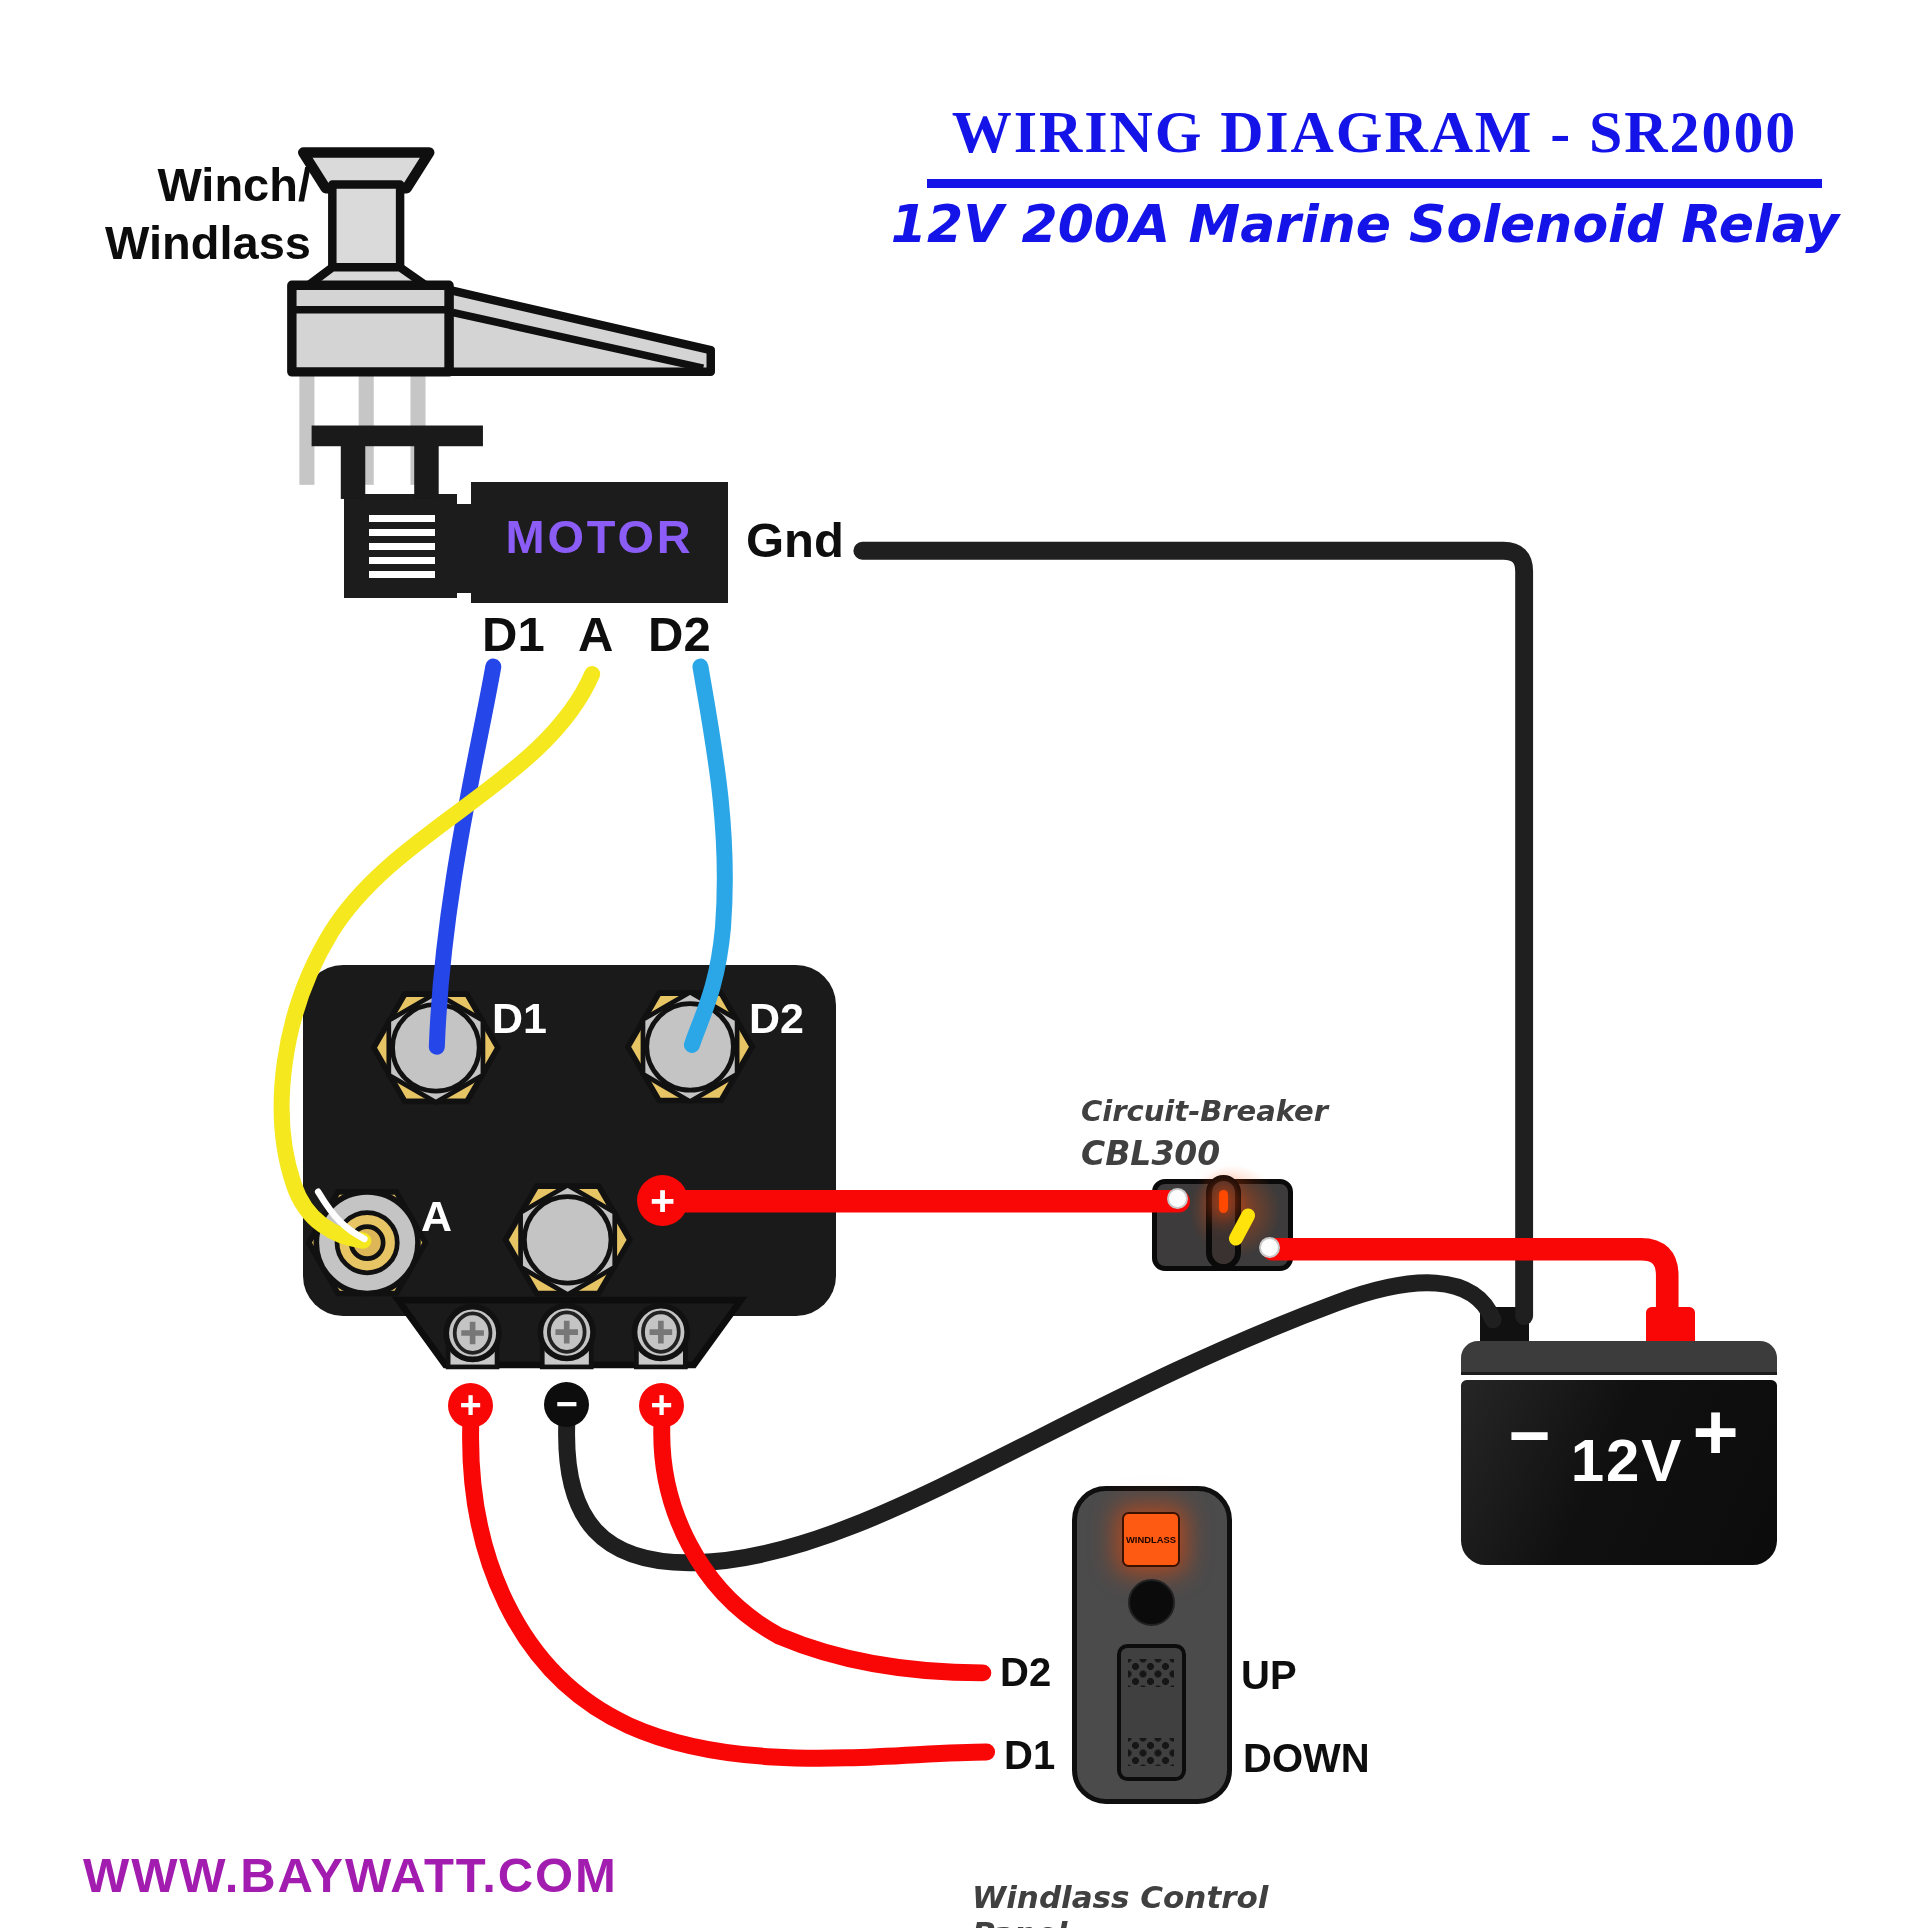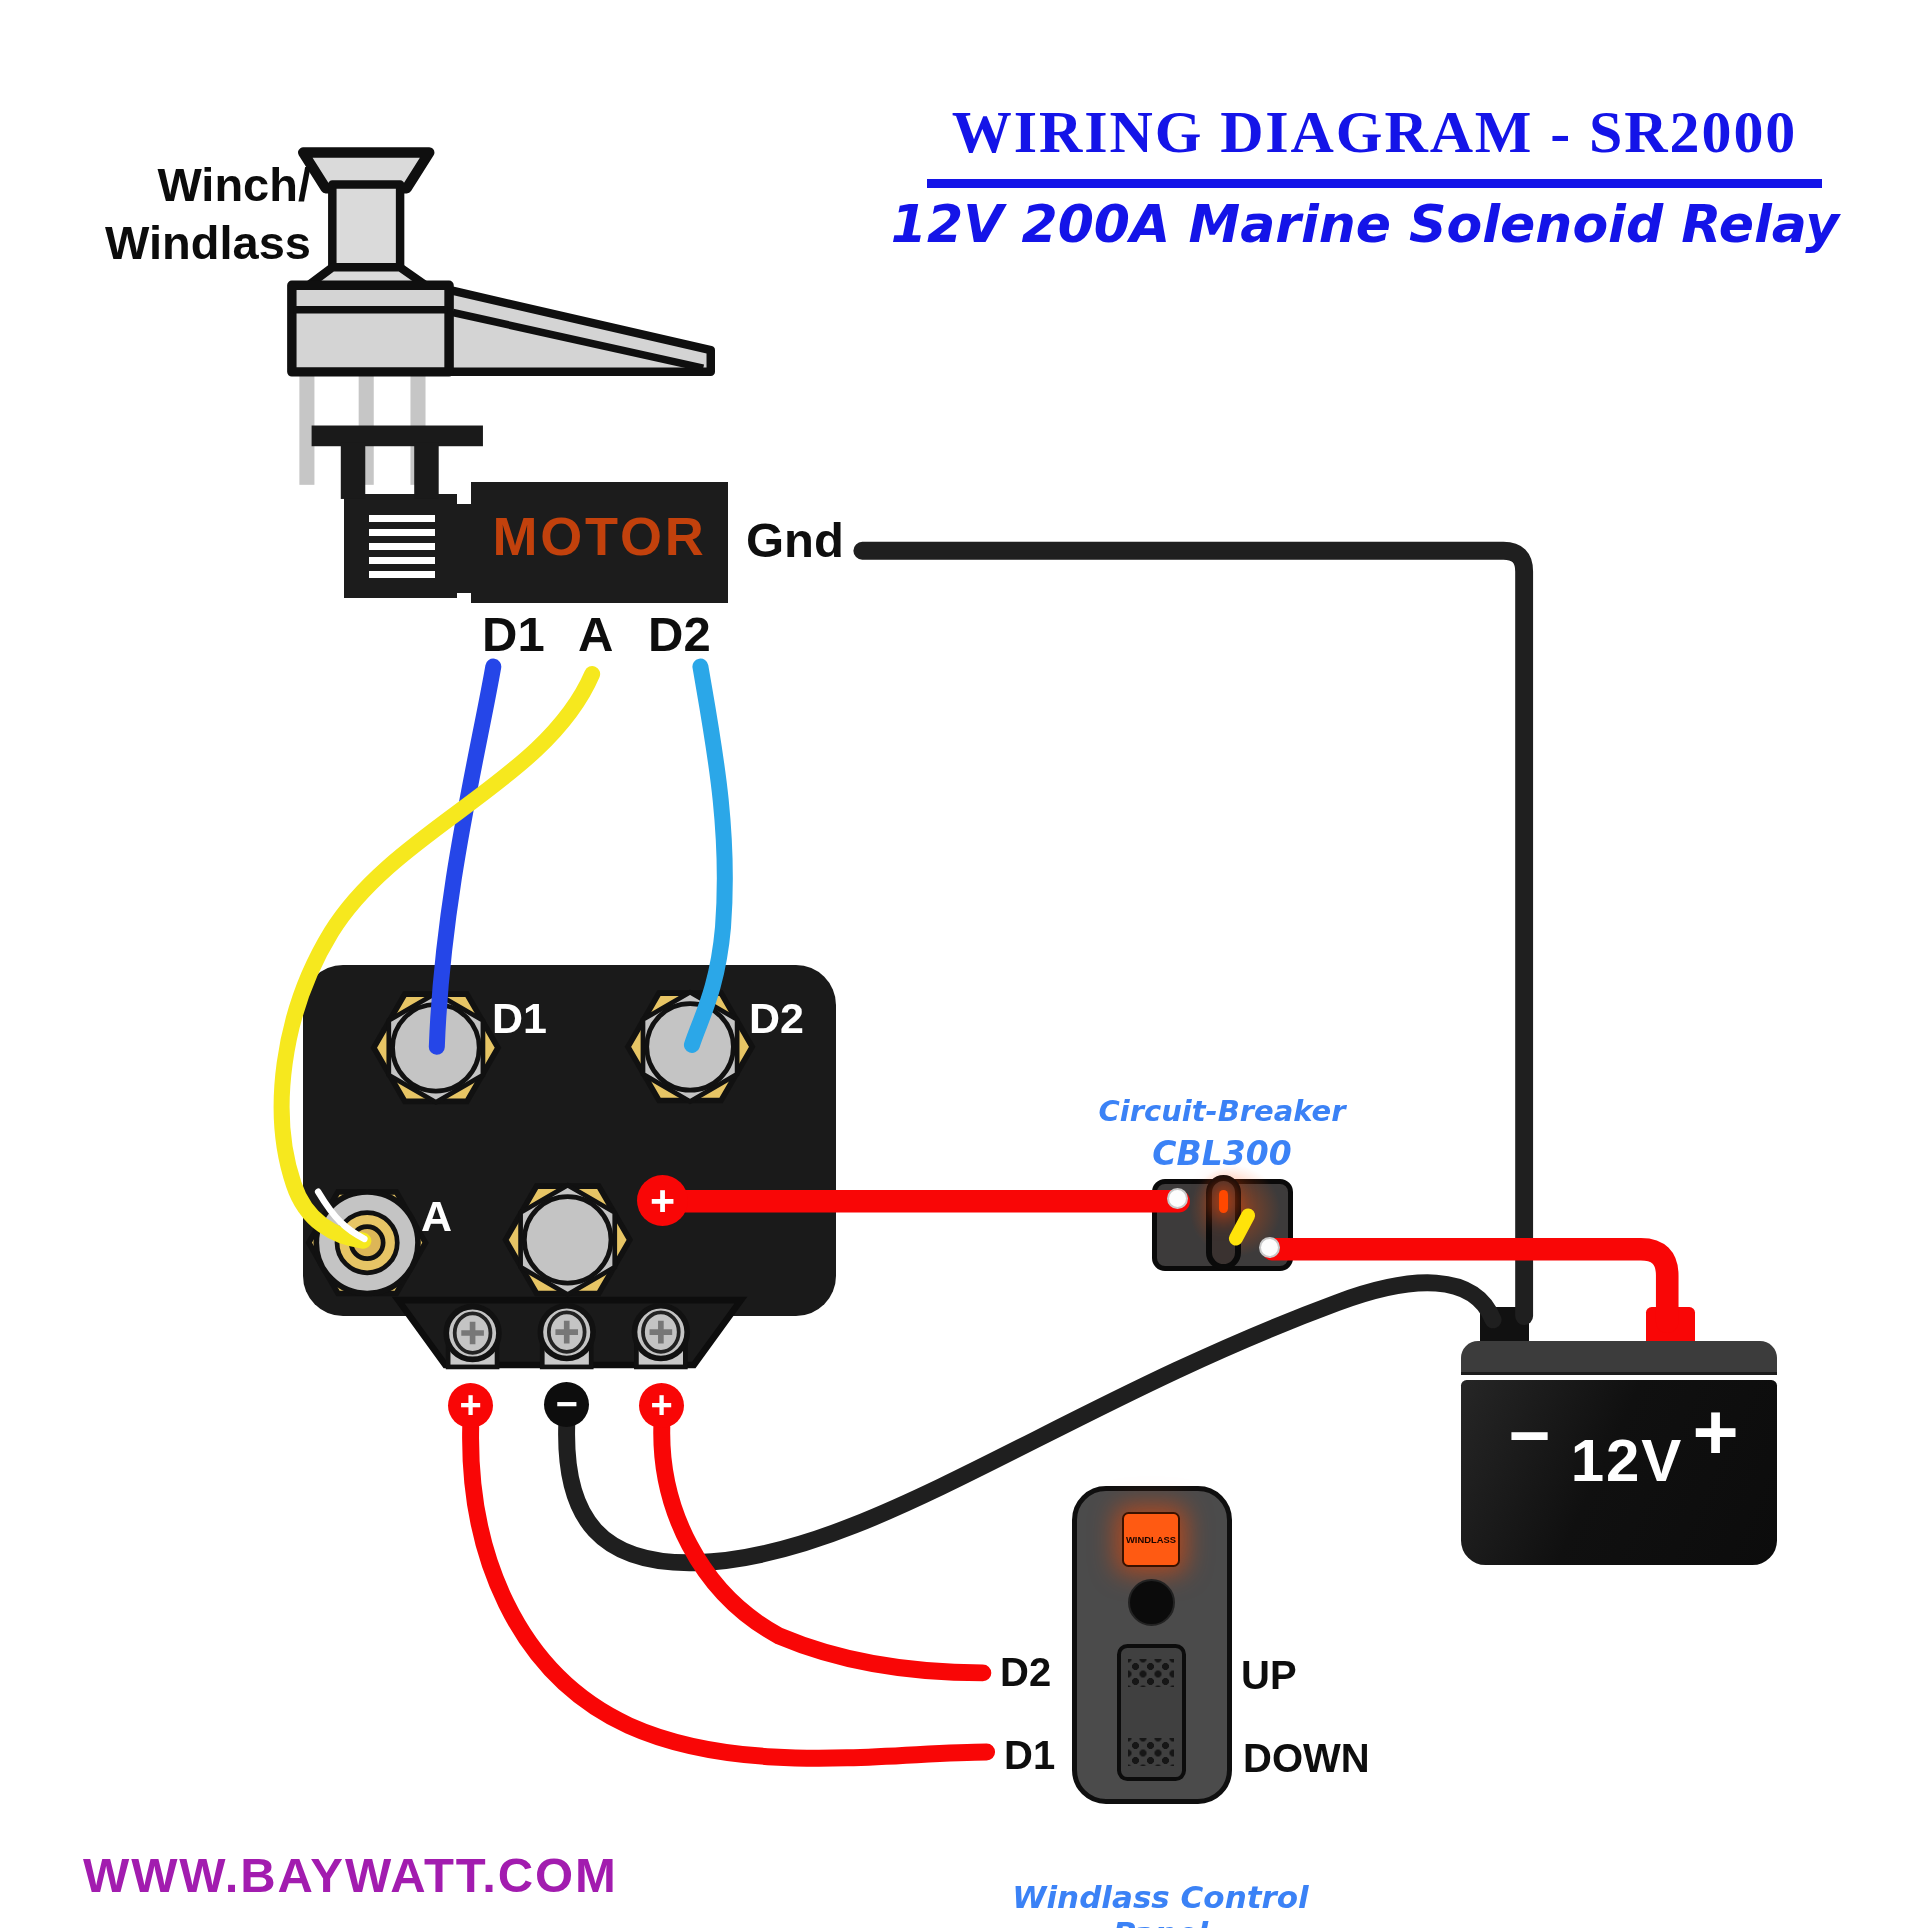--- a/index.html
+++ b/index.html
@@ -10,27 +10,27 @@
 
   
   .title-main{left:885px;top:98px;width:979px;text-align:center;
     font-family:Liberation Serif, serif;font-weight:bold;font-size:60px;letter-spacing:1.9px;color:#1414e8;}
   .title-underline{left:927px;top:179px;width:895px;height:8.5px;background:#1414e8;}
   .title-sub{left:866px;top:194px;width:998px;text-align:center;
     font-family:"DejaVu Sans",sans-serif;font-weight:bold;font-style:italic;font-size:52px;color:#1414e8;}
   .winch-label{left:94px;top:156px;width:217px;text-align:right;font-weight:bold;
     font-size:47px;line-height:58px;color:#0c0c0c;}
   .motor-text{left:471px;top:482px;width:257px;height:108px;display:flex;align-items:center;justify-content:center;
-    color:#c2410c;font-weight:bold;font-size:54px;letter-spacing:2.8px;}
+    color:#8b5cf6;font-weight:bold;font-size:47px;letter-spacing:2.8px;}
   .gnd-label{left:746px;top:512px;font-weight:bold;font-size:49px;color:#0e0e0e;}
   .mt{position:absolute;top:606px;font-weight:bold;font-size:49px;color:#0e0e0e;}
   .mt-d1{left:482px;} .mt-a{left:578px;} .mt-d2{left:648px;}
   .relay-label{position:absolute;color:#ffffff;font-weight:bold;font-size:43px;}
   .rl-d1{left:492px;top:994px;} .rl-d2{left:749px;top:994px;} .rl-a{left:421px;top:1192px;}
-  .blue-note{position:absolute;text-align:center;color:#3b82f6;font-family:"DejaVu Sans",sans-serif;
+  .blue-note{position:absolute;text-align:left;color:#404040;font-family:"DejaVu Sans",sans-serif;
     font-weight:bold;font-style:italic;}
   .brk-1{left:1081px;top:1094px;width:282px;font-size:29px;}
   .brk-2{left:1081px;top:1134px;width:282px;font-size:33px;}
   .panel-cap1{left:972px;top:1879px;width:377px;font-size:31px;}
   .panel-cap2{left:972px;top:1853px;width:377px;font-size:35px;}
   .footer{left:83px;top:1847px;font-weight:bold;font-size:49px;letter-spacing:1.9px;color:#a21caf;}
 
   
   .motor-body{left:344px;top:494px;width:113px;height:104px;background:#1c1c1c;}
   .motor-stripes{left:369px;top:515px;width:66px;height:64px;

